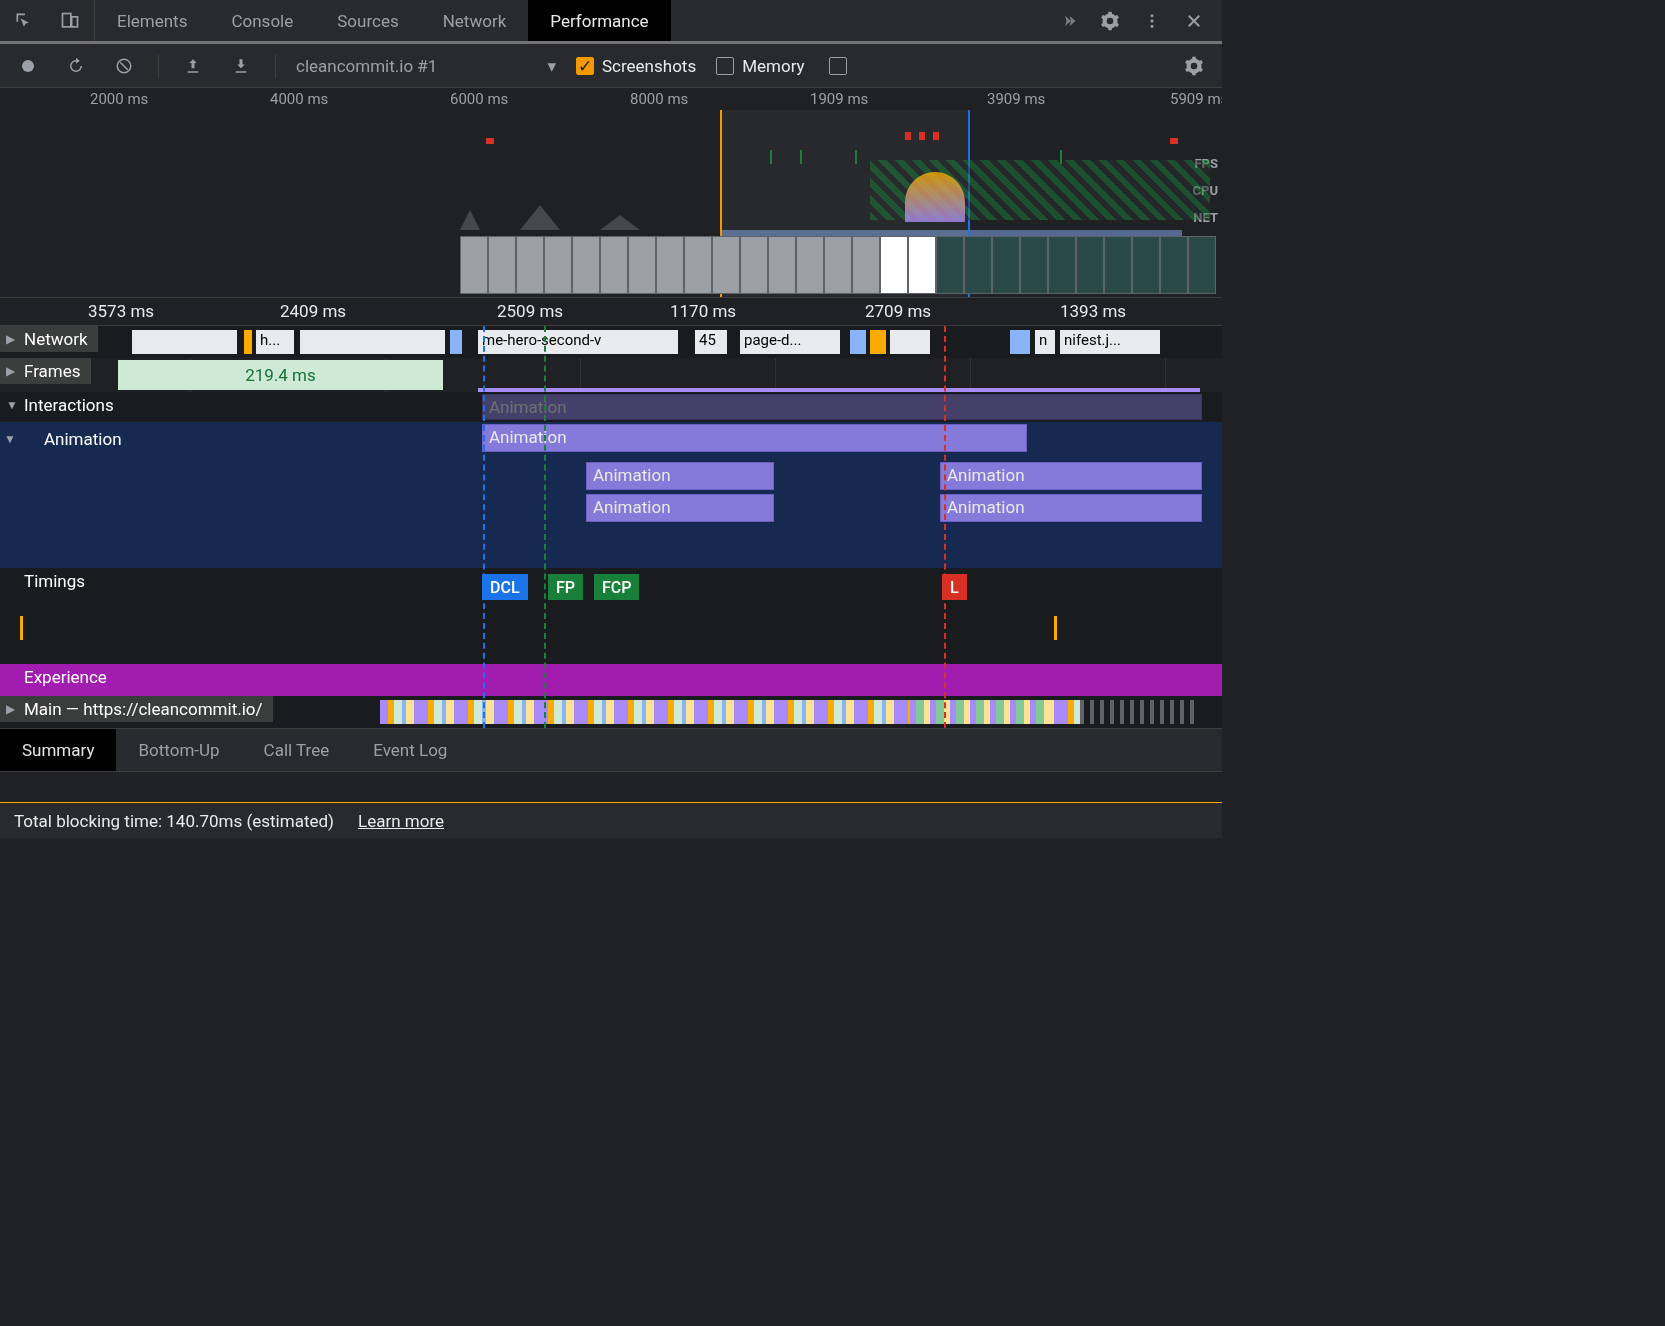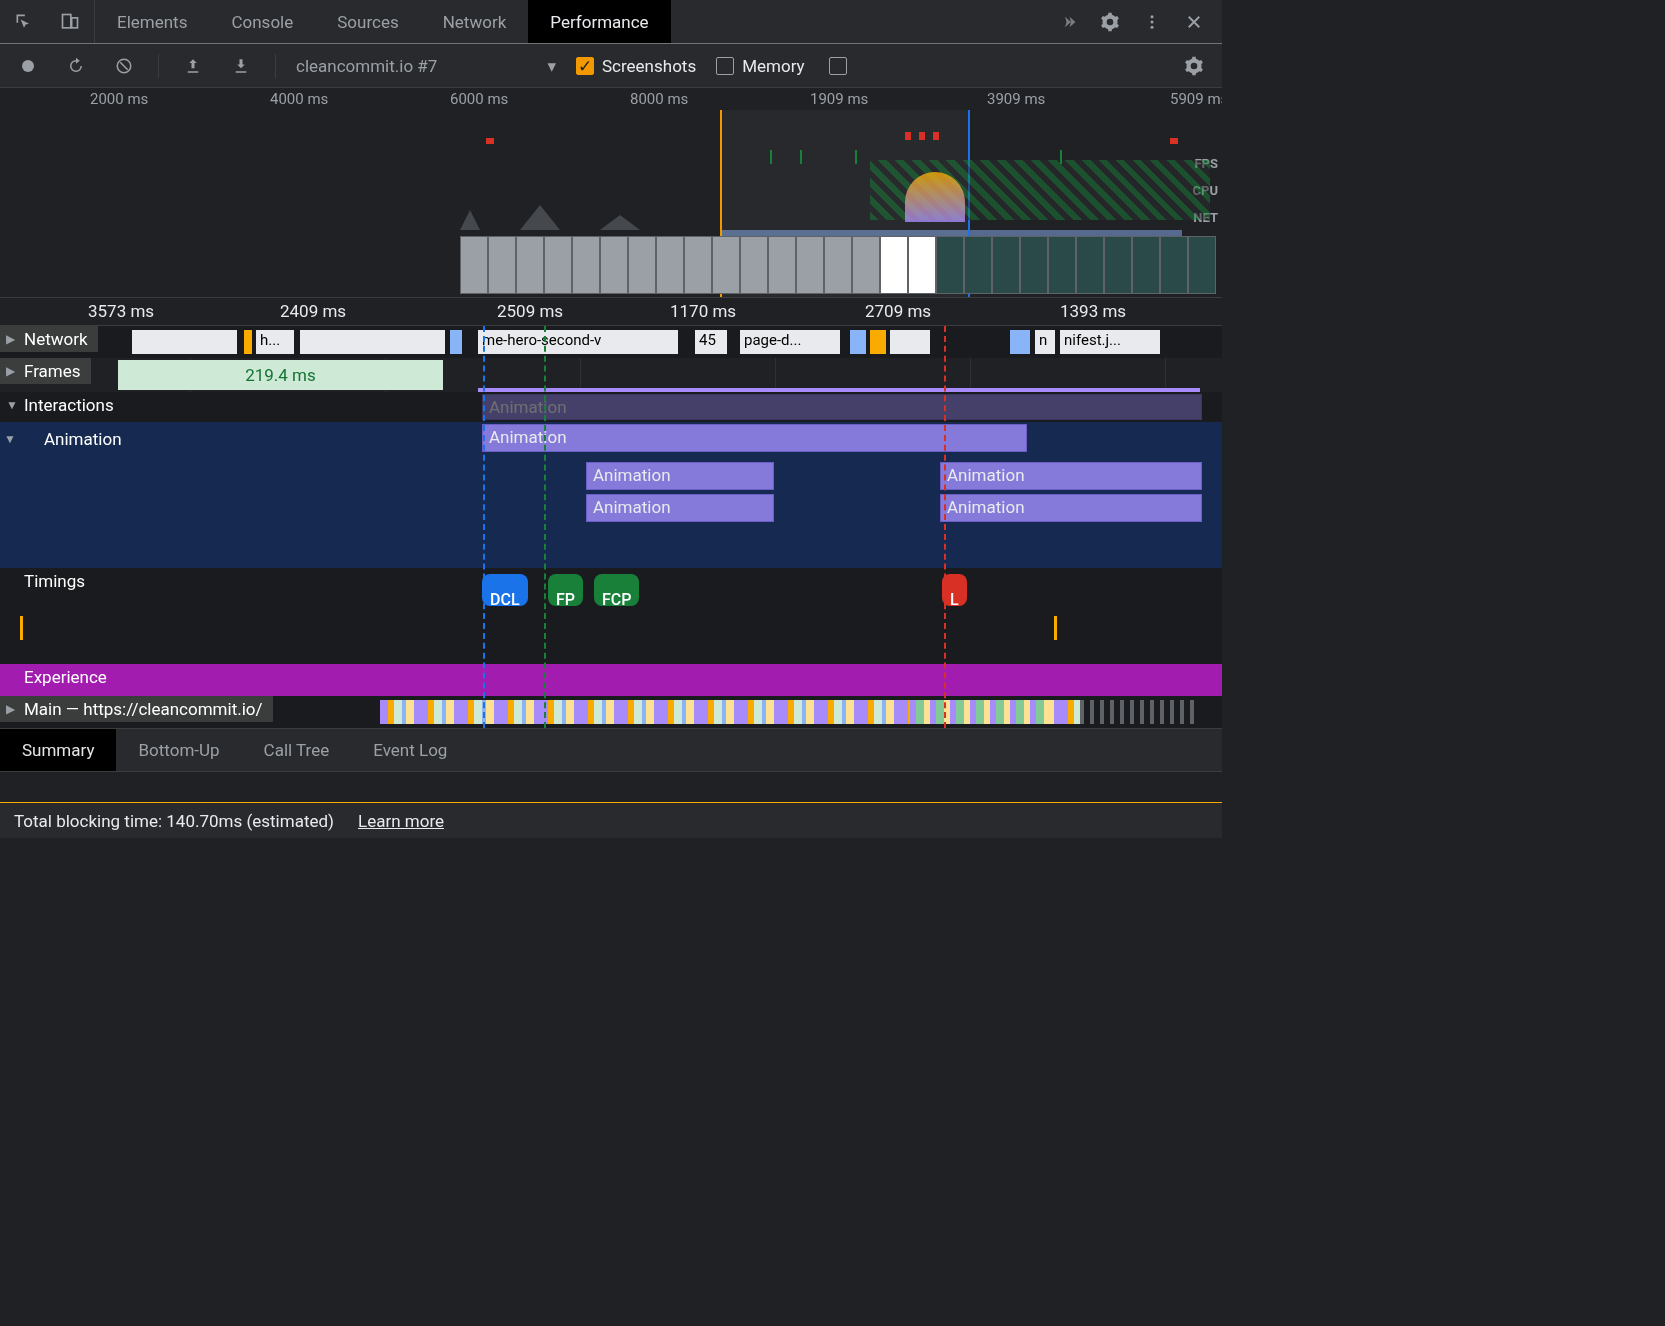--- a/index.html
+++ b/index.html
@@ -1,19 +1,19 @@
 <!DOCTYPE html>
 <html><head>
 <meta charset="utf-8">
 <style>
 * { margin: 0; padding: 0; box-sizing: border-box; font-family: -apple-system, BlinkMacSystemFont, "Segoe UI", Roboto, sans-serif; }
 body { background: #202124; color: #e8eaed; font-size: 14px; overflow: hidden; width: 1222px; height: 973px; }
 
 
-.tab-bar { display: flex; align-items: center; height: 44px; background: #292a2d; border-bottom: 1px solid #737373; }
+.tab-bar { display: flex; align-items: center; height: 44px; background: #292a2d; border-bottom: 3px solid #737373; }
 .tab-bar-left { display: flex; align-items: center; padding: 0 10px; gap: 18px; border-right: 1px solid #3c3c3c; height: 100%; }
 .icon-btn { width: 28px; height: 28px; display: flex; align-items: center; justify-content: center; color: #9aa0a6; cursor: pointer; }
 .tabs { display: flex; align-items: center; height: 100%; flex: 1; }
 .tab { padding: 0 22px; height: 100%; display: flex; align-items: center; color: #9aa0a6; cursor: pointer; font-size: 17px; }
 .tab.active { background: #000; color: #e8eaed; }
 .tab-bar-right { display: flex; align-items: center; gap: 14px; padding: 0 14px; }
 .icon-svg { fill: currentColor; }
 
 
 .toolbar { display: flex; align-items: center; height: 44px; background: #292a2d; border-bottom: 1px solid #3c3c3c; padding: 0 14px; gap: 20px; }
@@ -50,21 +50,21 @@
 .net-block { position: absolute; height: 24px; top: 4px; background: #e8eaed; color: #000; font-size: 15px; padding: 1px 4px; overflow: hidden; white-space: nowrap; }
 
 .frames-track { height: 34px; position: relative; }
 .frame-block { position: absolute; top: 2px; height: 30px; background: #ceead6; color: #137333; font-size: 17px; display: flex; align-items: center; justify-content: center; }
 .interactions-track { height: 146px; background: #162a51; position: relative; }
 .anim-bar { position: absolute; height: 28px; background: #8579d9; color: #e8eaed; font-size: 17px; padding: 2px 6px; border: 1px solid #6b5fc7; overflow: hidden; }
 .anim-bar.ghost { opacity: 0.4; }
 .purple-line { position: absolute; height: 4px; background: #a78bfa; }
 
 .timings-track { height: 96px; position: relative; background: #1a1b1e; }
-.timing-badge { position: absolute; top: 6px; height: 26px; padding: 16px 8px; font-size: 16px; color: #fff; font-weight: 500; border-radius: 8px; }
+.timing-badge { position: absolute; top: 6px; height: 26px; padding: 4px 8px; font-size: 16px; color: #fff; font-weight: 500; }
 .timing-dcl { background: #1a73e8; }
 .timing-fp { background: #188038; }
 .timing-fcp { background: #188038; }
 .timing-l { background: #d93025; }
 .timing-tick { position: absolute; top: 48px; width: 3px; height: 24px; background: #f9ab00; }
 
 .experience-track { height: 32px; position: relative; background: #a21caf; }
 
 .main-track { height: 32px; position: relative; background: #1a1b1e; overflow: hidden; }
 .main-stripe { position: absolute; top: 4px; height: 24px; }
@@ -162,21 +162,21 @@
         <path d="M12 3l5 5h-3v7h-4V8H7l5-5zM5 19h14v2H5z"></path>
       </svg>
   </span>
   <span class="icon-btn">
     <svg width="18" height="18" viewBox="0 0 24 24" class="icon-svg">
         <path d="M12 15l-5-5h3V3h4v7h3l-5 5zM5 19h14v2H5z"></path>
       </svg>
   </span>
   <span class="toolbar-sep"></span>
   <div class="dropdown">
-    <span>cleancommit.io #7</span>
+    <span>cleancommit.io #1</span>
     <span class="dropdown-arrow">▾</span>
   </div>
   <div class="checkbox-group">
     <div class="checkbox checked">✓</div>
     <span>Screenshots</span>
   </div>
   <div class="checkbox-group">
     <div class="checkbox"></div>
     <span>Memory</span>
   </div>

